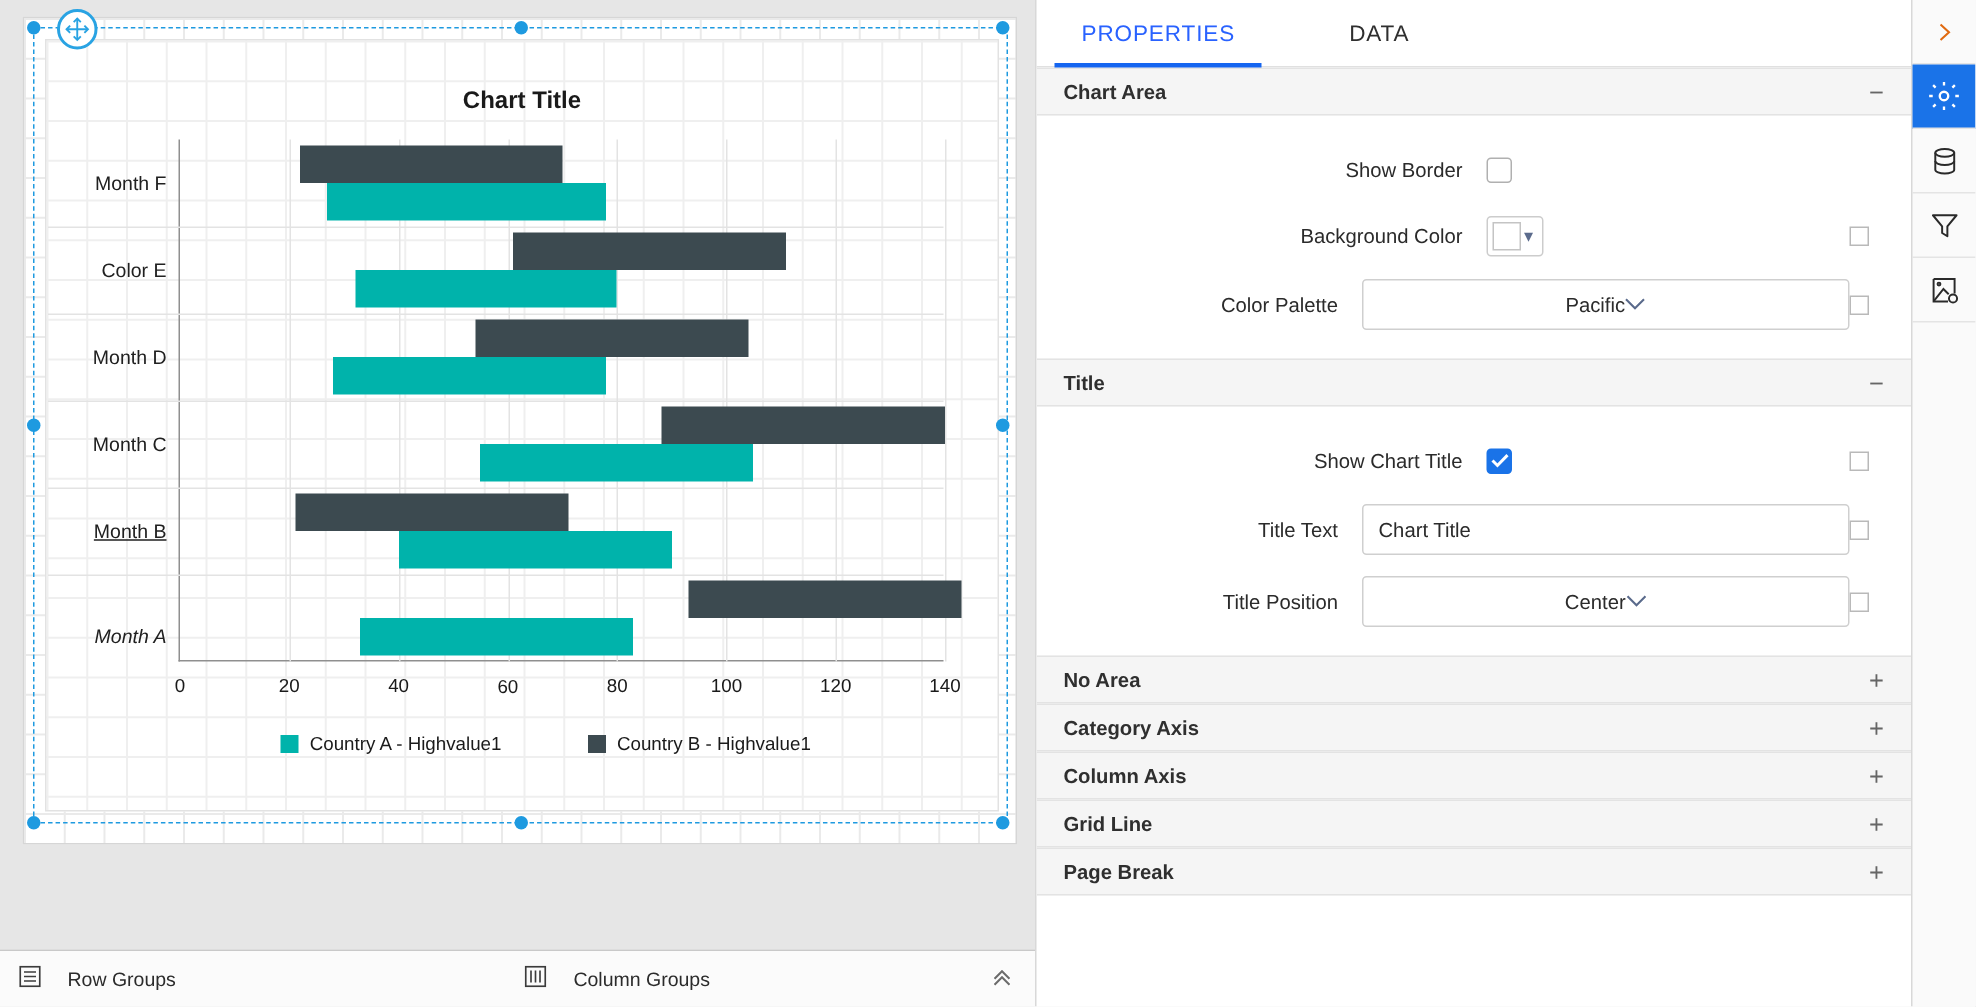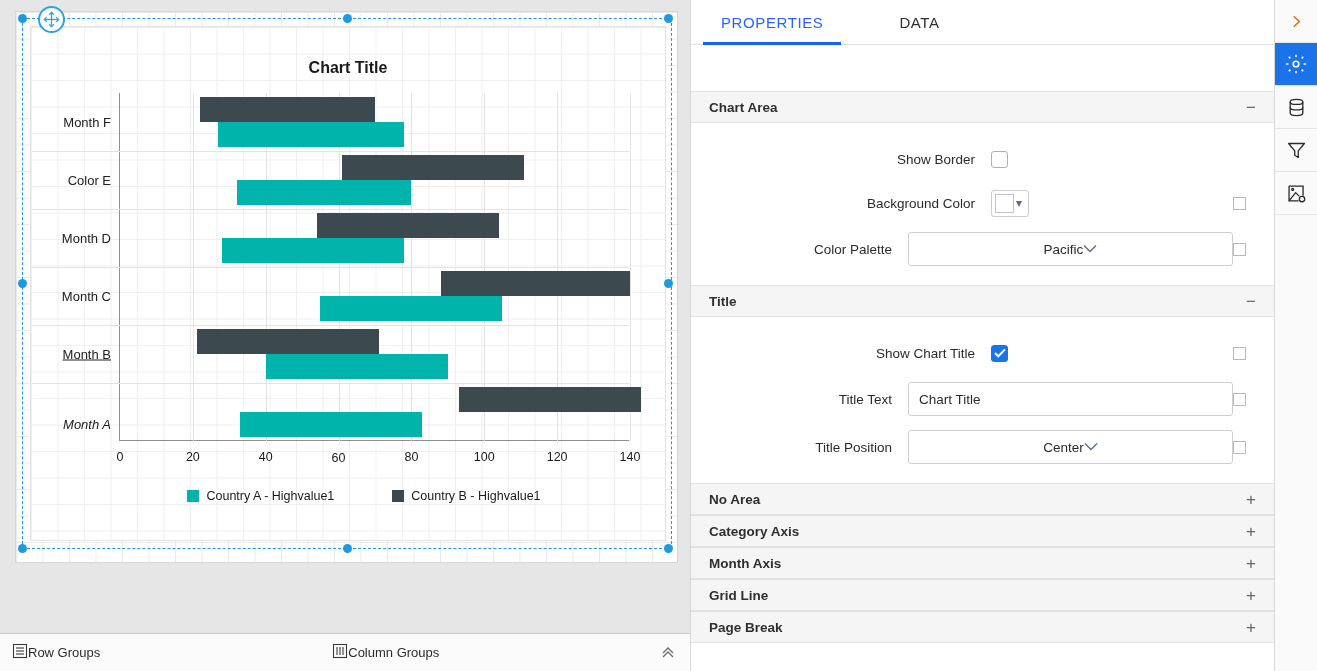--- a/index.html
+++ b/index.html
@@ -112,36 +112,35 @@
   .swatch { width: 12px; height: 12px; display: inline-block; }
 
   
   .groups-bar {
     flex: 0 0 38px;
     background: #fbfbfb;
     border-top: 1px solid #c9c9c9;
     display: flex; align-items: center;
     position: relative;
   }
-  .group-btn { display: flex; align-items: center; gap: 0; font-size: 13px; color: #2b2b2b; }
+  .group-btn { display: flex; align-items: center; gap: 17px; font-size: 13px; color: #2b2b2b; }
   .gb-row { margin-left: 12px; }
   .gb-col { margin-left: 232px; }
   .collapse-btn {
     position: absolute; right: 14px; top: 50%; transform: translateY(-50%);
     color: #6d6d6d; font-size: 15px; line-height: 1;
   }
 
   
   .panel {
     width: 584px; height: 671px;
     background: #ffffff;
     border-left: 1px solid #d8d8d8;
     display: flex; flex-direction: column;
     overflow: hidden;
-    gap: 46px;
   }
   .tabs {
     flex: 0 0 45px;
     display: flex; align-items: stretch;
     border-bottom: 1px solid #e0e0e0;
   }
   .tab {
     display: flex; align-items: center; justify-content: center;
     padding: 0 18px; margin-left: 12px;
     font-size: 15px; letter-spacing: .6px;
@@ -440,21 +439,21 @@
 
       <div class="section-head">
         <span>No Area</span>
         <span class="toggle">+</span>
       </div>
       <div class="section-head">
         <span>Category Axis</span>
         <span class="toggle">+</span>
       </div>
       <div class="section-head">
-        <span>Month Axis</span>
+        <span>Column Axis</span>
         <span class="toggle">+</span>
       </div>
       <div class="section-head">
         <span>Grid Line</span>
         <span class="toggle">+</span>
       </div>
       <div class="section-head">
         <span>Page Break</span>
         <span class="toggle">+</span>
       </div>

